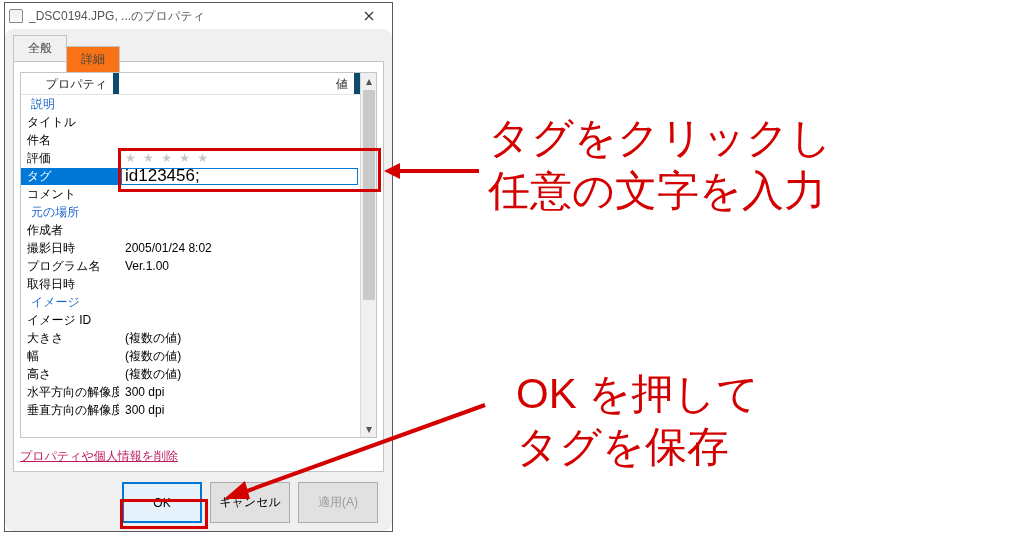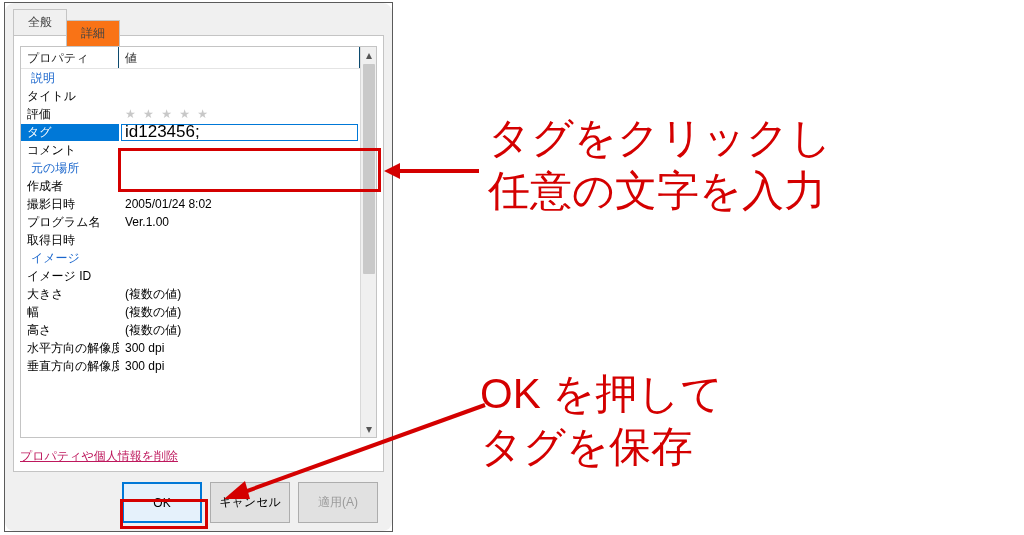--- a/index.html
+++ b/index.html
@@ -115,22 +115,23 @@
     top: 17px; height: 210px;
     background: #c9c9c9; border-radius: 1px;
   }
   .list-head {
     display: flex;
     height: 22px;
     border-bottom: 1px solid #e4e4e4;
   }
   .list-head .col {
     padding: 3px 6px;
-    border-right: 1px solid #0c4a6e;
+    border-right: 6px solid #0c4a6e;
     color: #222;
+    text-align: right;
   }
   .col-prop { width: 98px; }
   .col-val  { flex: 1; }
   .row {
     display: flex;
     height: 18px;
     align-items: center;
   }
   .row .cell-prop {
     width: 98px;
@@ -202,20 +203,29 @@
     font-weight: 500;
     white-space: pre;
   }
   .annot-big { font-size: 42px; line-height: 1.25; }
   .arrow-svg { position: absolute; pointer-events: none; }
 </style>
 </head>
 <body>
 
 <div class="dialog">
+  <div class="titlebar">
+    <span class="file-icon"></span>
+    <span class="title">_DSC0194.JPG, ...のプロパティ</span>
+    <span class="close-btn">
+      <svg viewBox="0 0 10 10">
+          <path d="M1 1 L9 9 M9 1 L1 9" stroke="#333" stroke-width="1.2"></path>
+        </svg>
+    </span>
+  </div>
 
   <div class="client">
     <div class="tabstrip">
       <div class="tab">全般</div>
       <div class="tab active">詳細</div>
     </div>
 
     <div class="tabpanel">
       <div class="list-wrap">
         <div class="list">
@@ -223,20 +233,24 @@
             <div class="col col-prop">プロパティ</div>
             <div class="col col-val">値</div>
           </div>
 
           <div class="row section">
             <div class="cell-prop">説明</div>
             <div class="cell-val"></div>
           </div>
           <div class="row">
             <div class="cell-prop">タイトル</div>
+            <div class="cell-val"></div>
+          </div>
+          <div class="row">
+            <div class="cell-prop">件名</div>
             <div class="cell-val"></div>
           </div>
           <div class="row rating-row">
             <div class="cell-prop">評価</div>
             <div class="cell-val"><span class="stars">★ ★ ★ ★ ★</span></div>
           </div>
           <div class="row selected">
             <div class="cell-prop">タグ</div>
             <div class="cell-val-wrap">
               <input class="input-tag" value="id123456;" style="">
@@ -323,14 +337,14 @@
   <line x1="95" y1="15" x2="12" y2="15" stroke="#d40000" stroke-width="4"></line>
   <polygon points="0,15 16,7 16,23" fill="#d40000"></polygon>
 </svg>
 <svg class="arrow-svg" style="left:210px; top:395px; width:280px; height:120px;" viewBox="0 0 280 120">
   <line x1="275" y1="10" x2="26" y2="100" stroke="#d40000" stroke-width="4"></line>
   <polygon points="14,104 35,86 40,104" fill="#d40000"></polygon>
 </svg>
 
 <div class="annot annot-big" style="left:488px; top:112px;">タグをクリックし
 任意の文字を入力</div>
-<div class="annot annot-big" style="left:480px; top:368px;">OK を押して
+<div class="annot annot-big" style="left:516px; top:368px;">OK を押して
 タグを保存</div>
 
 </body></html>

